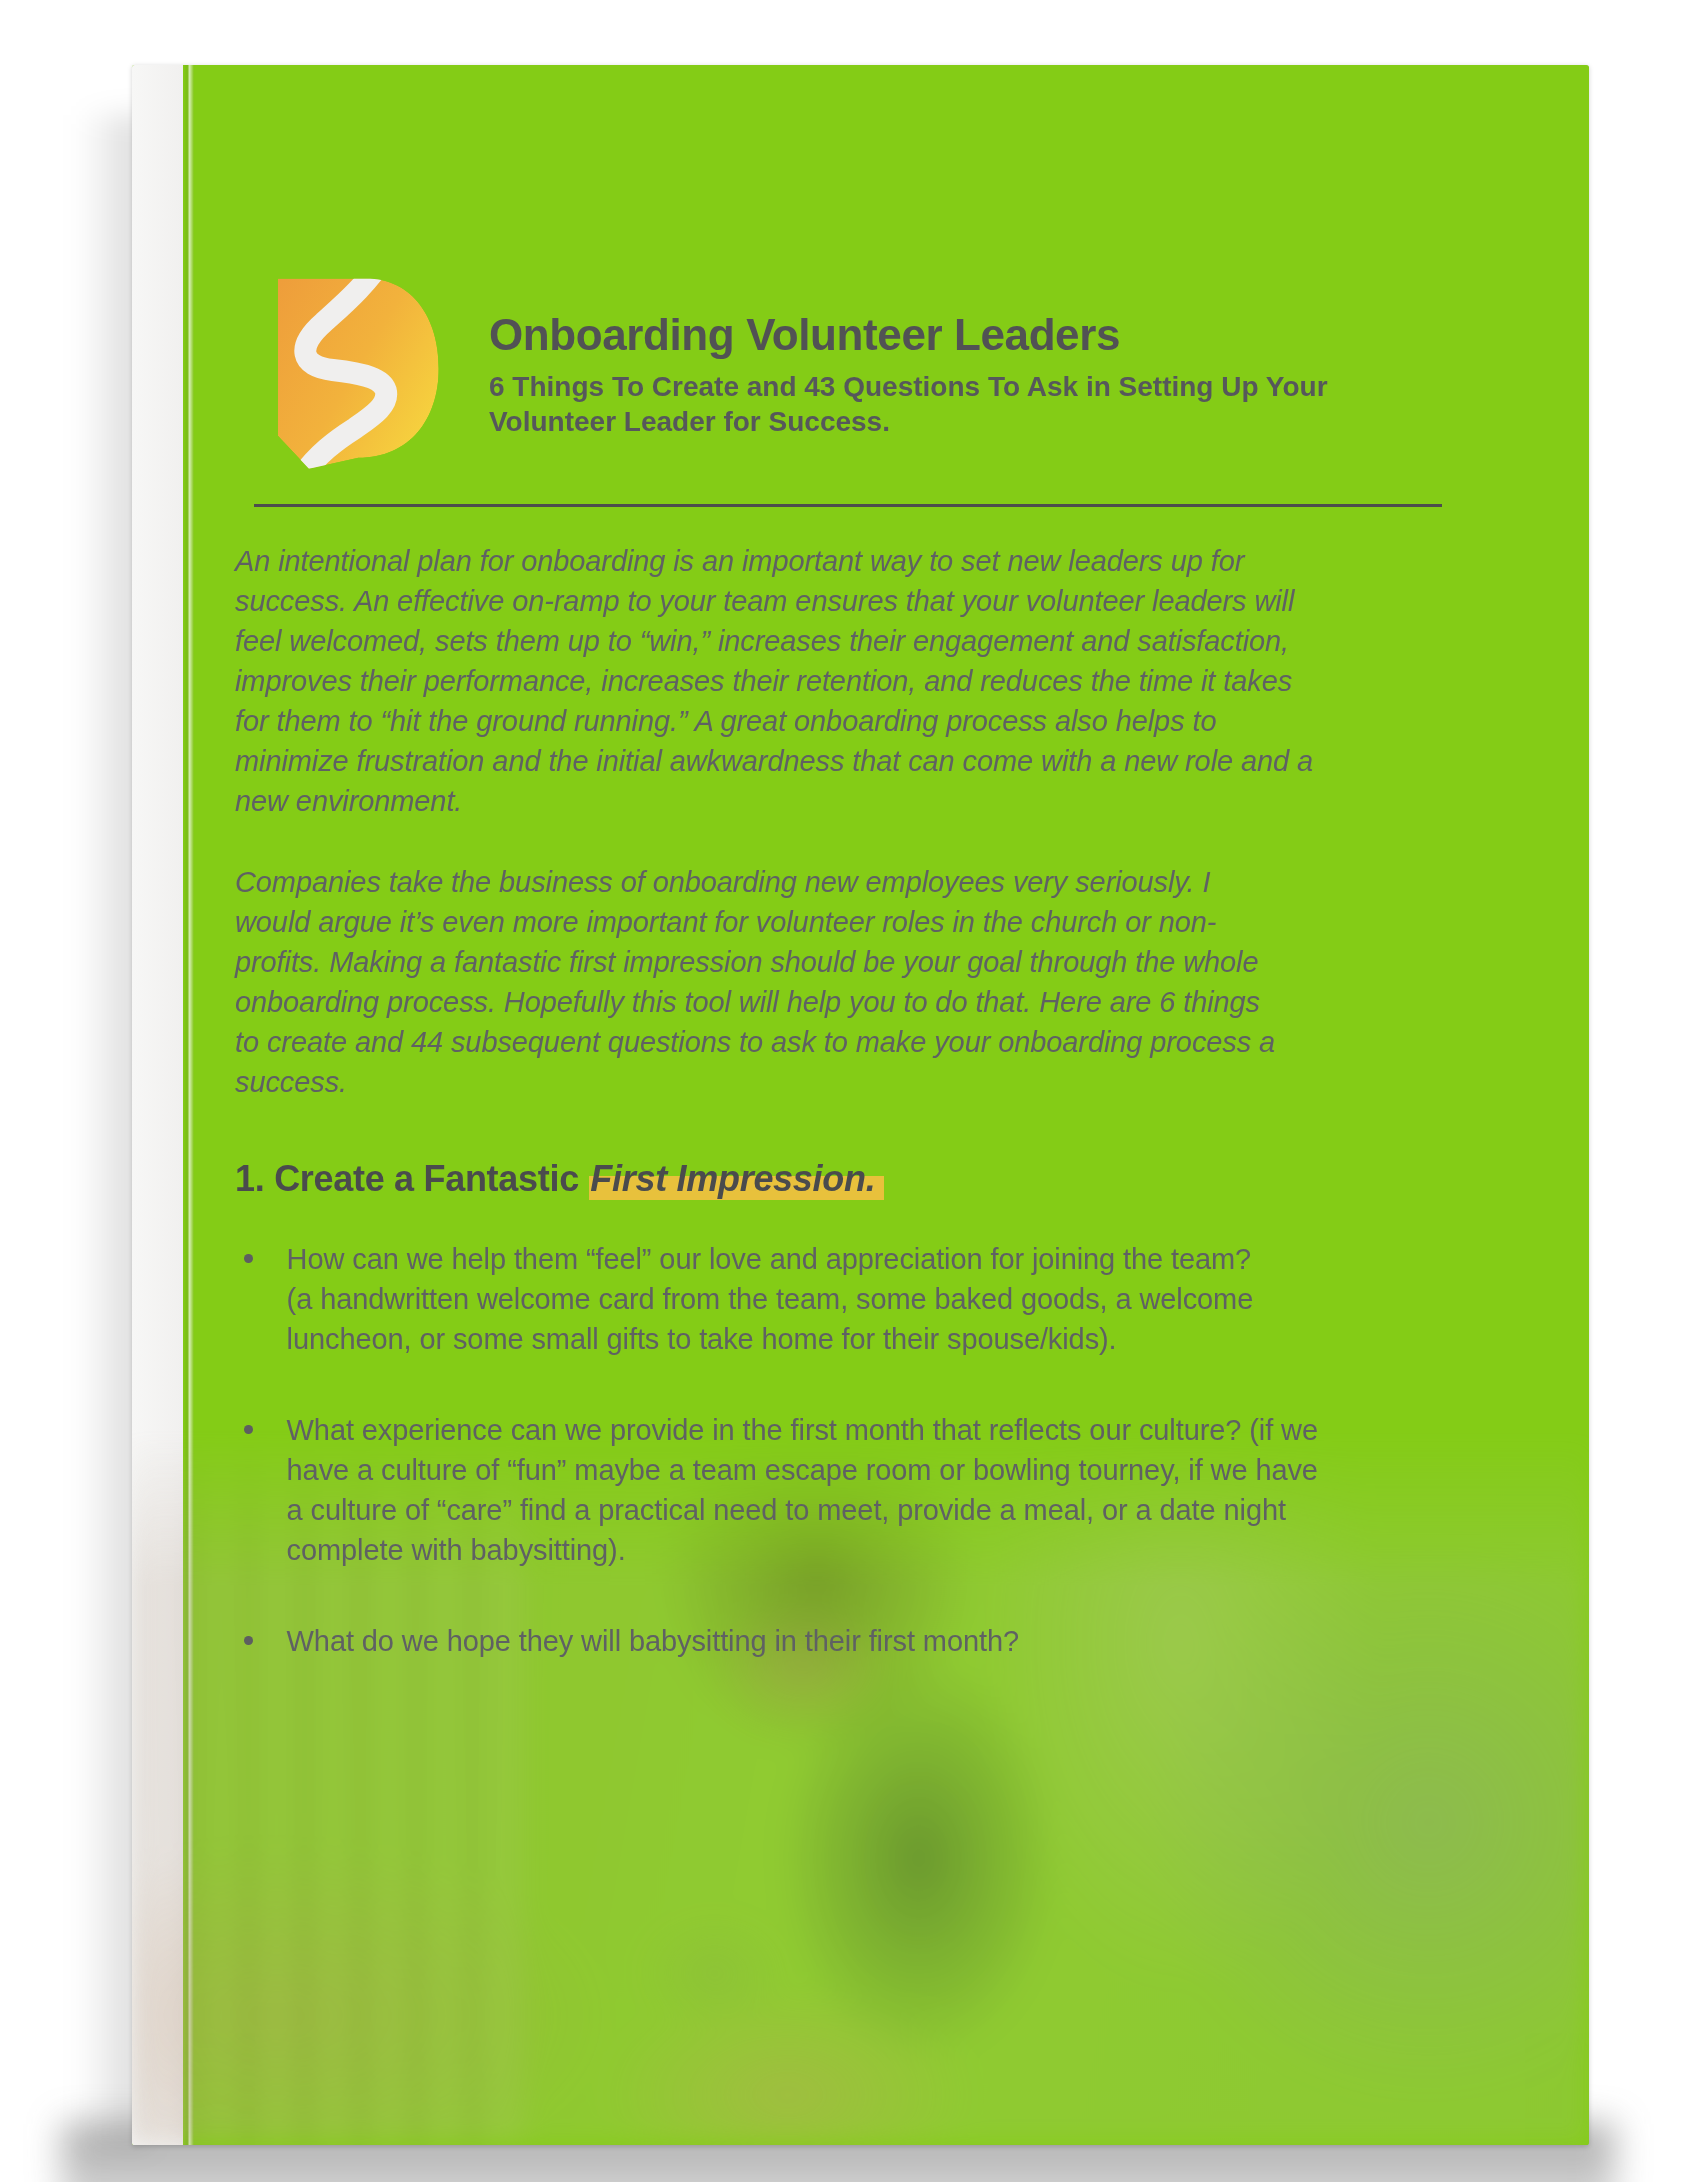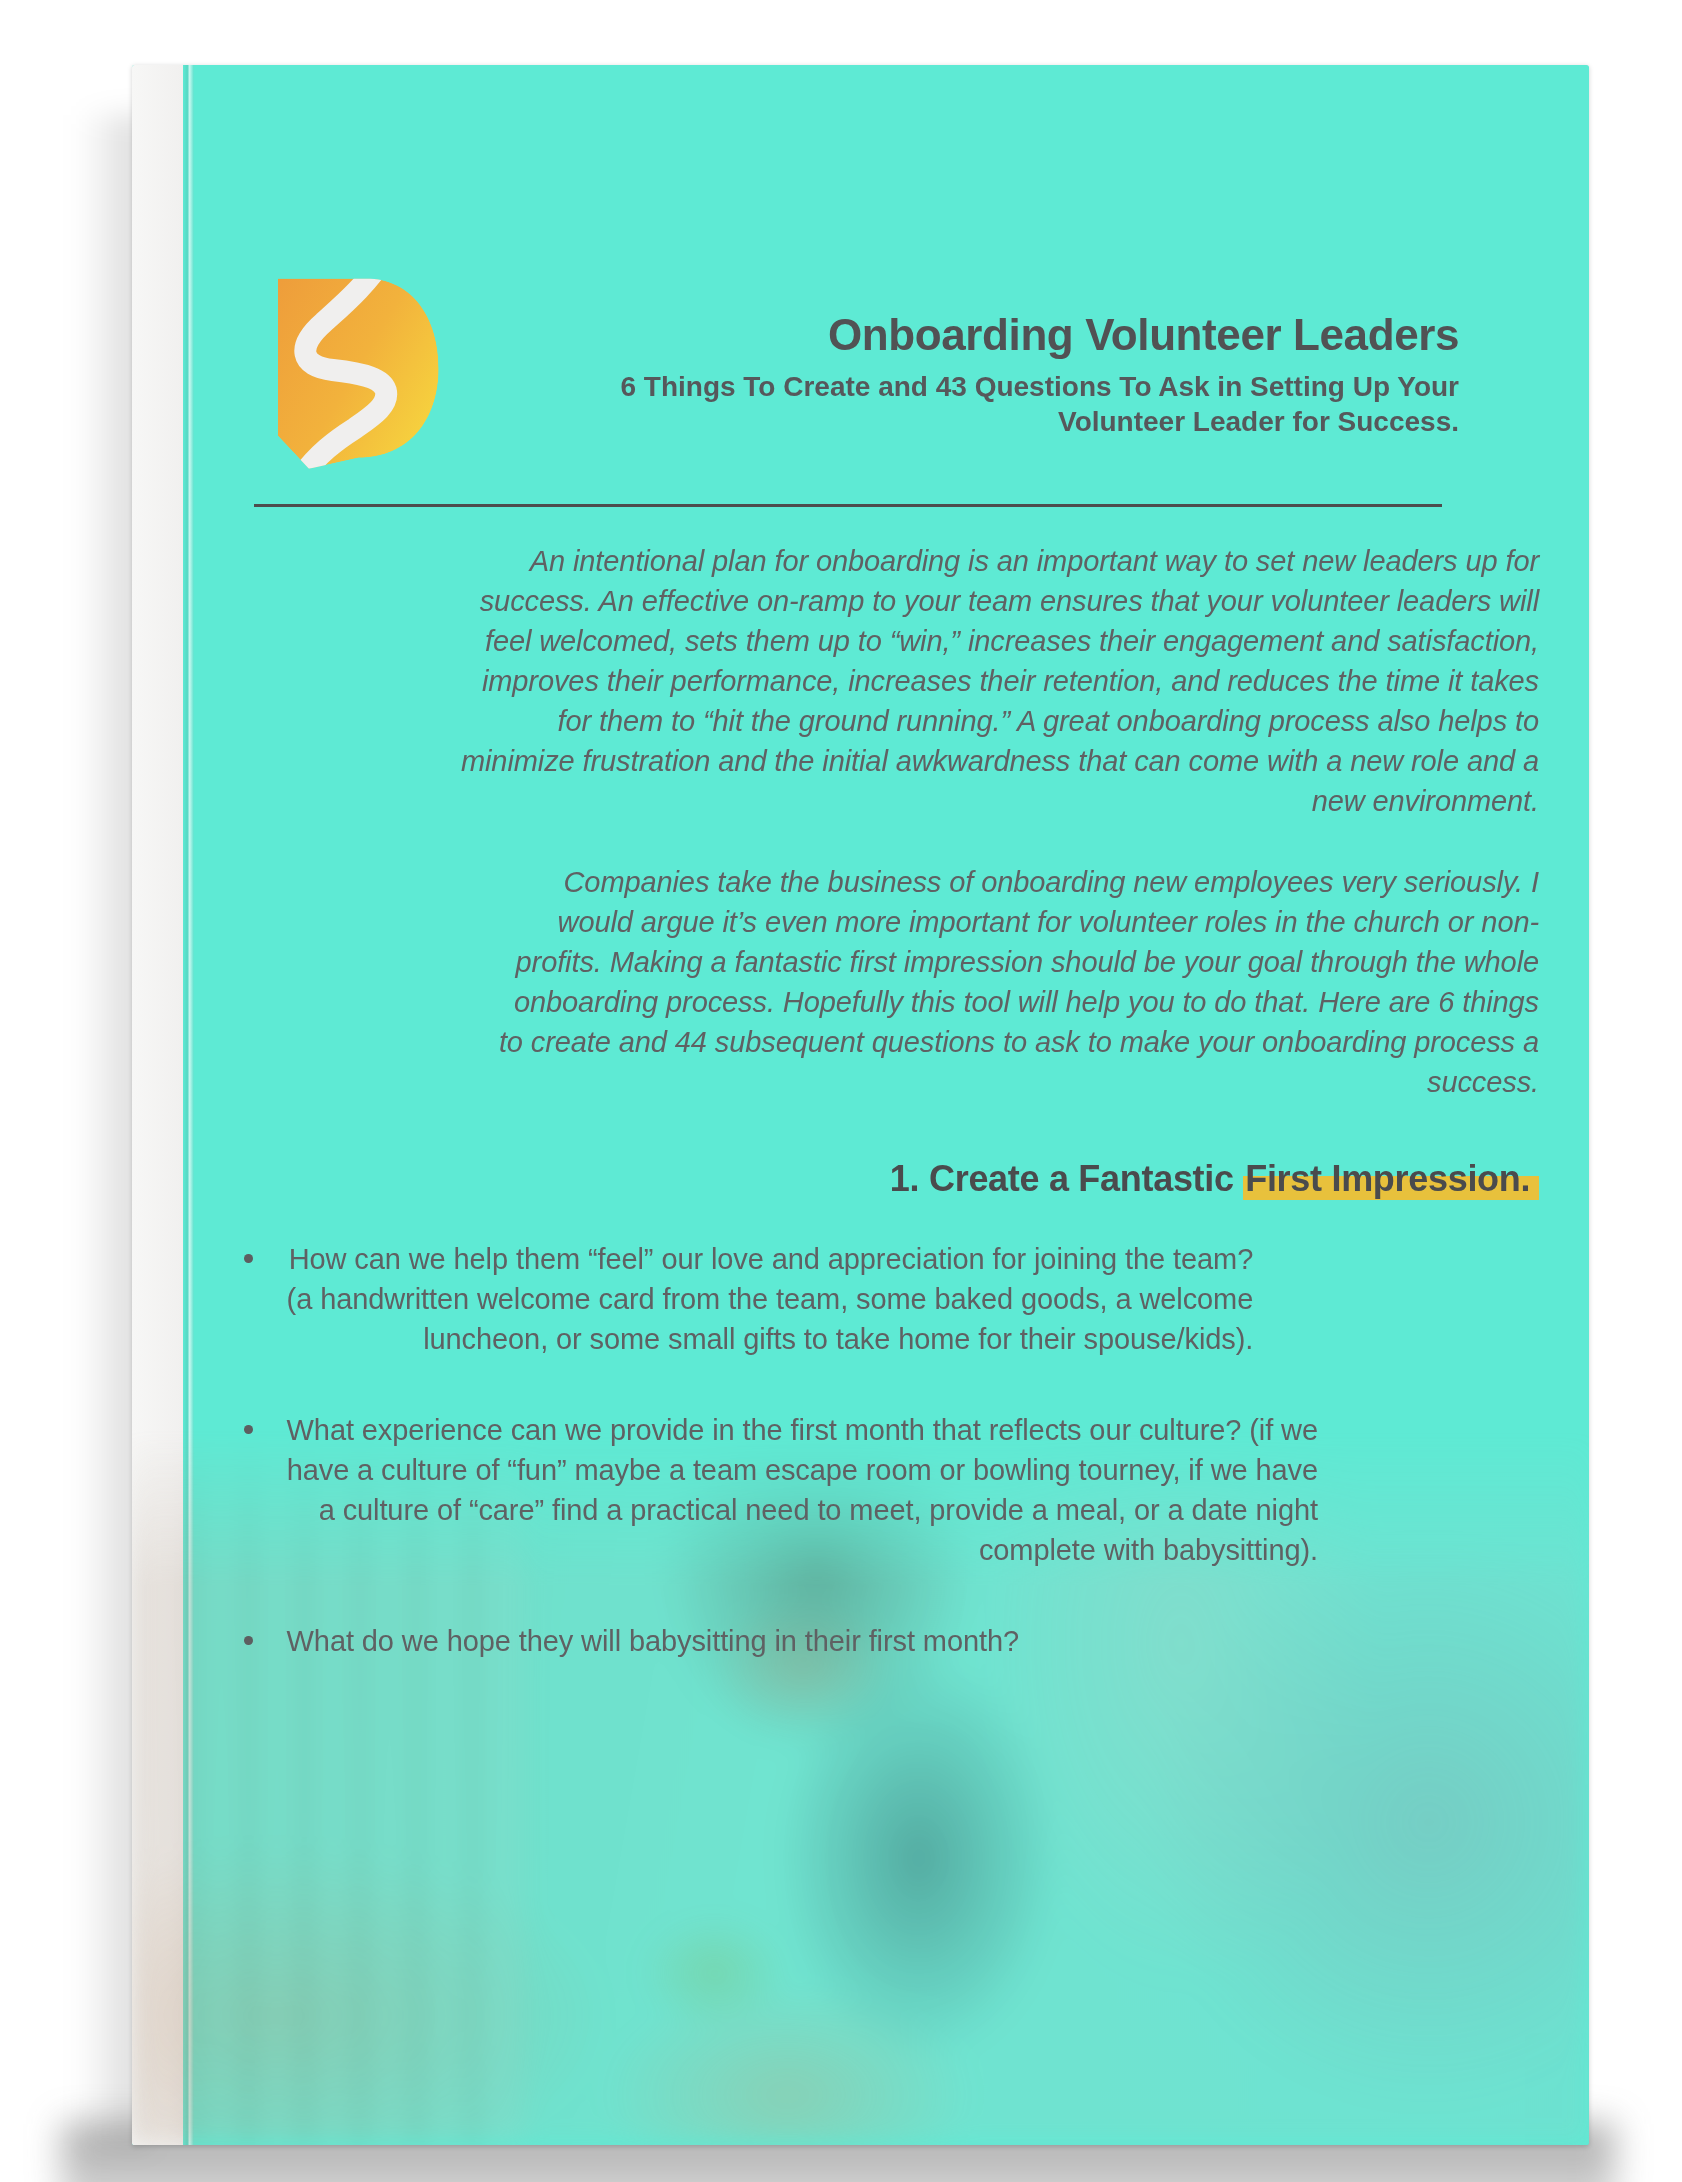--- a/index.html
+++ b/index.html
@@ -14,23 +14,22 @@
     filter:blur(14px);
   }
   .shadow-bottom{
     position:absolute;left:62px;top:2124px;width:1553px;height:141px;
     background:linear-gradient(to bottom,rgba(80,80,80,0.5),rgba(150,150,150,0));
     filter:blur(17.6px);
   }
   
   .book{
     position:absolute;left:132px;top:65px;width:1457px;height:2080px;
-    background:#5eead4;border-radius:2.6px;overflow:hidden;
+    background:#84cc16;border-radius:2.6px;overflow:hidden;
     box-shadow:0 1.8px 5.3px rgba(0,0,0,0.18);
-    text-align:right;
   }
   .edge-strip{
     position:absolute;left:0;top:0;width:51px;height:100%;
     background:linear-gradient(to right,#f7f7f6,#f1f0ef);
   }
   .spine{
     position:absolute;left:51px;top:0;width:10.6px;height:100%;
     background:linear-gradient(to right,rgba(0,0,0,0.00),rgba(0,0,0,0.08) 40%,rgba(255,255,255,0.65) 60%,rgba(0,0,0,0.03));
   }
   
@@ -73,20 +72,21 @@
   .content p{margin:0 0 41px 0;white-space:pre-line;font-style:italic;}
   .section-heading{
     margin:55px 0 39px 0;font-size:36px;font-weight:700;color:#4A4B4D;letter-spacing:-0.3px;line-height:1.2;
   }
   .hl{
     background-image:linear-gradient(#E8C13C,#E8C13C);
     background-repeat:no-repeat;
     background-size:102% 54%;
     background-position:0 88%;
     padding:0 8.8px 3.5px 1.8px;
+    font-style:italic;
   }
   .qlist{list-style:none;margin:37px 0 0 0;padding:0;}
   .qlist li{display:flex;align-items:flex-start;margin:0 0 51px 0;}
   .dot{flex:0 0 auto;width:8.8px;height:8.8px;border-radius:50%;background:#5d5e60;margin:15px 34px 0 8.8px;}
   .li-text{white-space:pre-line;}
 </style>
 </head>
 <body>
 
 <div class="canvas">

